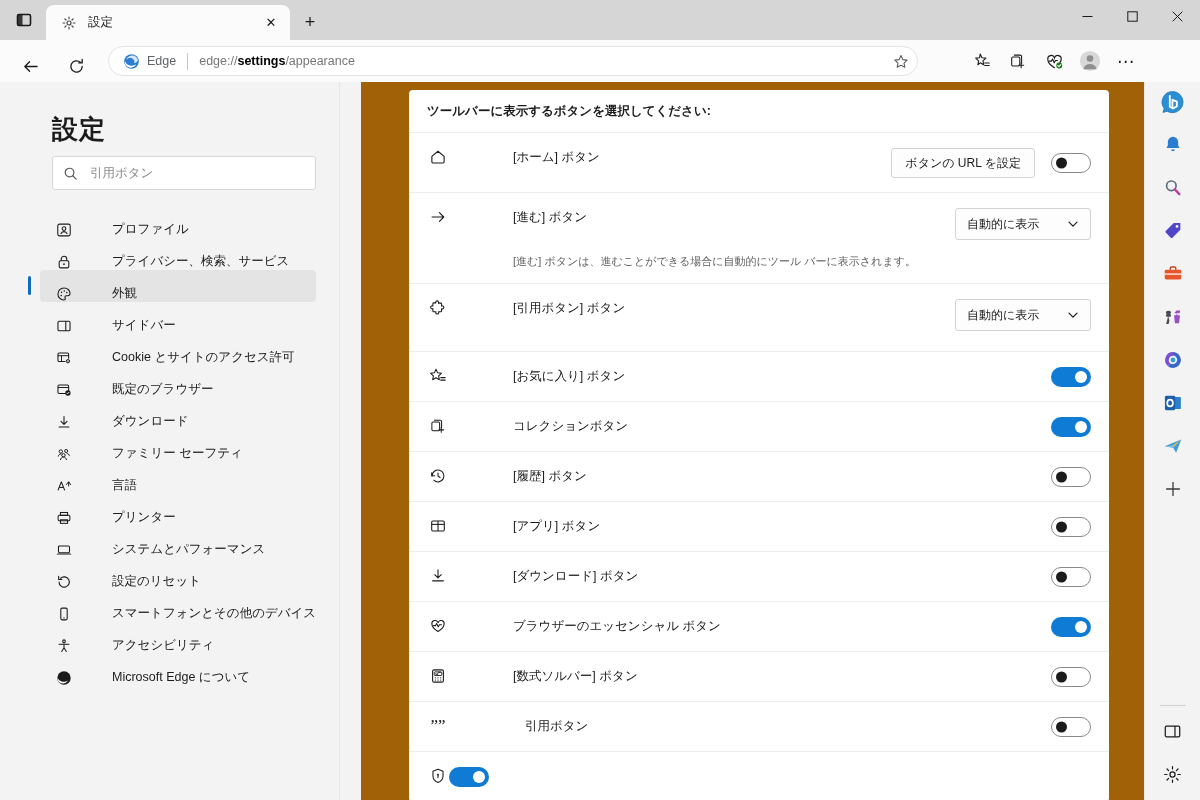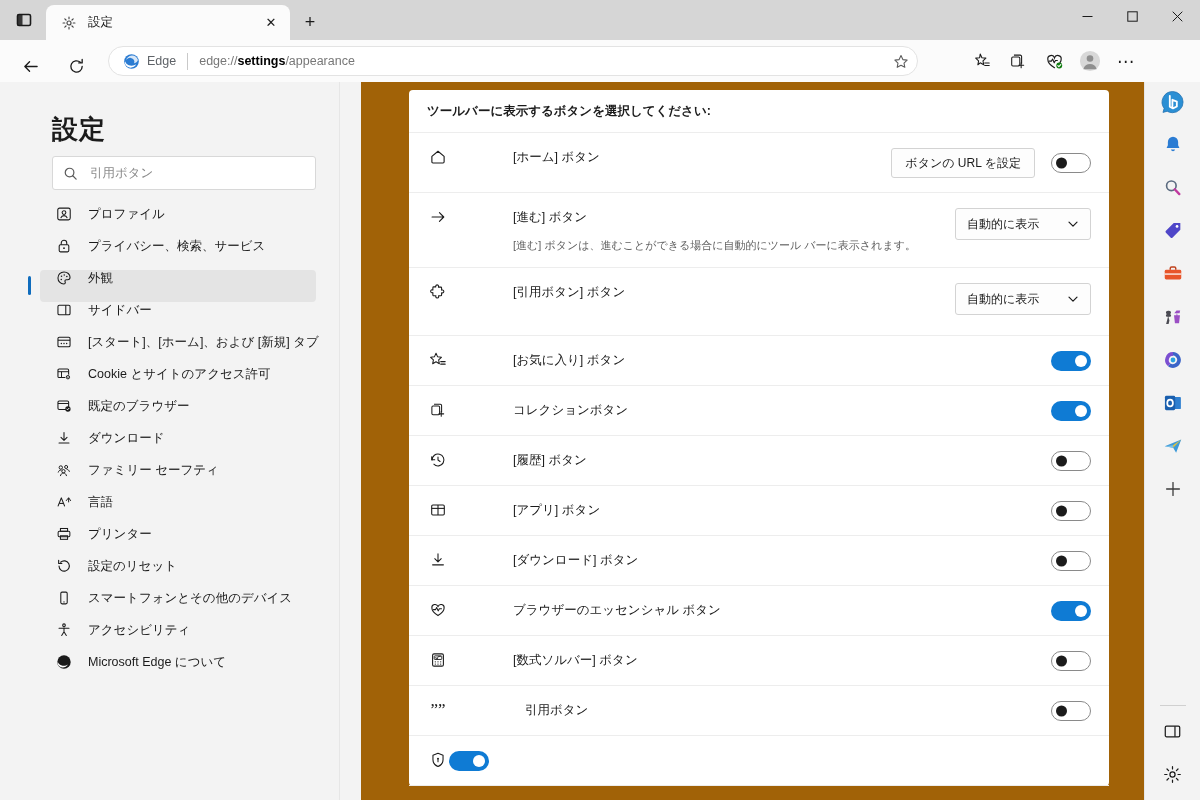--- a/index.html
+++ b/index.html
@@ -87,21 +87,21 @@
   }
   .searchbox {
     position: absolute; left: 52px; top: 74px; width: 264px; height: 34px;
     background: #ffffff; border: 1px solid #d8d8d8; border-radius: 3px;
     display: flex; align-items: center; padding: 0 10px;
   }
   .search-ph { font-size: 12.5px; color: #8a8a8a; margin-left: 12px; }
   .navlist { position: absolute; left: 0; top: 124px; width: 340px; }
   .navitem {
     position: relative; height: 32px; margin: 0 24px 0 40px;
-    display: flex; align-items: flex-start; border-radius: 4px; padding-left: 14px;
+    display: flex; align-items: flex-end; border-radius: 4px; padding-left: 14px; gap: 24px;
   }
   .navitem.sel { background: #e4e4e4; }
   .navitem.sel::before {
     content: ""; position: absolute; left: -12px; top: 6px;
     width: 3px; height: 19px; background: #0f6cbd; border-radius: 2px;
   }
   .nav-ico { width: 20px; flex: 0 0 20px; display: flex; align-items: center; justify-content: center; }
   .nav-label { font-size: 12.5px; color: #1b1b1b; margin-left: 14px; white-space: nowrap; }
 
   
@@ -119,21 +119,21 @@
     border-bottom: 1px solid #ededed;
   }
   .row {
     min-height: 49px; display: flex; align-items: flex-start;
     padding: 14px 18px 14px 18px; border-bottom: 1px solid #ededed;
   }
   .row.tall { min-height: 68px; }
   .row-ico { width: 22px; flex: 0 0 22px; display: flex; align-items: center; justify-content: center; padding-top: 1px; }
   .row-body { flex: 1; margin-left: 16px; padding-left: 48px; }
   .row-label { font-size: 12.5px; color: #1b1b1b; line-height: 19px; }
-  .row-desc { font-size: 11px; color: #616161; margin-top: 10px; line-height: 16px; }
+  .row-desc { font-size: 11px; color: #616161; margin-top: 26px; line-height: 16px; }
   .row-ctl { display: flex; align-items: center; gap: 16px; padding-top: 1px; }
 
   .btn-outline {
     height: 30px; padding: 12px 13px; background: #fdfdfd;
     border: 1px solid #d3d3d3; border-radius: 3px;
     font-size: 12px; color: #1b1b1b; display: flex; align-items: center;
     white-space: nowrap; font-family: inherit;
   }
   .dropdown {
     height: 32px; width: 136px; background: #fdfdfd;
@@ -320,32 +320,20 @@
       <div class="navitem">
         <span class="nav-ico">
           <svg width="16" height="16" viewBox="0 0 18 18">
               <rect x="2.2" y="3.6" width="13.6" height="10.8" rx="1.5" fill="none" stroke="#1b1b1b" stroke-width="1.2"></rect>
               <line x1="11" y1="3.6" x2="11" y2="14.4" stroke="#1b1b1b" stroke-width="1.2"></line>
             </svg>
         </span>
         <span class="nav-label">サイドバー</span>
       </div>
 
-      <div class="navitem">
-        <span class="nav-ico">
-          <svg width="16" height="16" viewBox="0 0 18 18">
-              <rect x="2.2" y="3.6" width="13.6" height="10.8" rx="1.5" fill="none" stroke="#1b1b1b" stroke-width="1.2"></rect>
-              <line x1="2.2" y1="7" x2="15.8" y2="7" stroke="#1b1b1b" stroke-width="1.2"></line>
-              <circle cx="6" cy="10.6" r="0.8" fill="#1b1b1b"></circle>
-              <circle cx="9" cy="10.6" r="0.8" fill="#1b1b1b"></circle>
-              <circle cx="12" cy="10.6" r="0.8" fill="#1b1b1b"></circle>
-            </svg>
-        </span>
-        <span class="nav-label">[スタート]、[ホーム]、および [新規] タブ</span>
-      </div>
 
 
       <div class="navitem">
         <span class="nav-ico">
           <svg width="16" height="16" viewBox="0 0 18 18">
               <rect x="2.2" y="3.4" width="12" height="9.6" rx="1.3" fill="none" stroke="#1b1b1b" stroke-width="1.2"></rect>
               <line x1="2.2" y1="6.4" x2="14.2" y2="6.4" stroke="#1b1b1b" stroke-width="1.1"></line>
               <line x1="6.2" y1="6.4" x2="6.2" y2="13" stroke="#1b1b1b" stroke-width="1.1"></line>
               <circle cx="13.4" cy="12.6" r="2.9" fill="#f3f3f3"></circle>
               <circle cx="13.4" cy="12.6" r="1.9" fill="none" stroke="#1b1b1b" stroke-width="1.1"></circle>
@@ -407,20 +395,29 @@
         <span class="nav-ico">
           <svg width="16" height="16" viewBox="0 0 18 18">
               <rect x="5" y="2.8" width="8" height="3.2" fill="none" stroke="#1b1b1b" stroke-width="1.15"></rect>
               <rect x="2.4" y="6" width="13.2" height="6" rx="1.3" fill="none" stroke="#1b1b1b" stroke-width="1.15"></rect>
               <rect x="5" y="11" width="8" height="4" fill="none" stroke="#1b1b1b" stroke-width="1.15"></rect>
             </svg>
         </span>
         <span class="nav-label">プリンター</span>
       </div>
 
+      <div class="navitem">
+        <span class="nav-ico">
+          <svg width="16" height="16" viewBox="0 0 18 18">
+              <rect x="2.8" y="4.4" width="12.4" height="7.6" rx="1.3" fill="none" stroke="#1b1b1b" stroke-width="1.2"></rect>
+              <line x1="1.6" y1="13.6" x2="16.4" y2="13.6" stroke="#1b1b1b" stroke-width="1.2" stroke-linecap="round"></line>
+            </svg>
+        </span>
+        <span class="nav-label">システムとパフォーマンス</span>
+      </div>
 
       <div class="navitem">
         <span class="nav-ico">
           <svg width="16" height="16" viewBox="0 0 18 18">
               <path d="M3.4 9a5.8 5.8 0 1 0 1.8-4.2" fill="none" stroke="#1b1b1b" stroke-width="1.25" stroke-linecap="round"></path>
               <path d="M3 2.6v3.6h3.6" fill="none" stroke="#1b1b1b" stroke-width="1.25" stroke-linecap="round" stroke-linejoin="round"></path>
             </svg>
         </span>
         <span class="nav-label">設定のリセット</span>
       </div>

